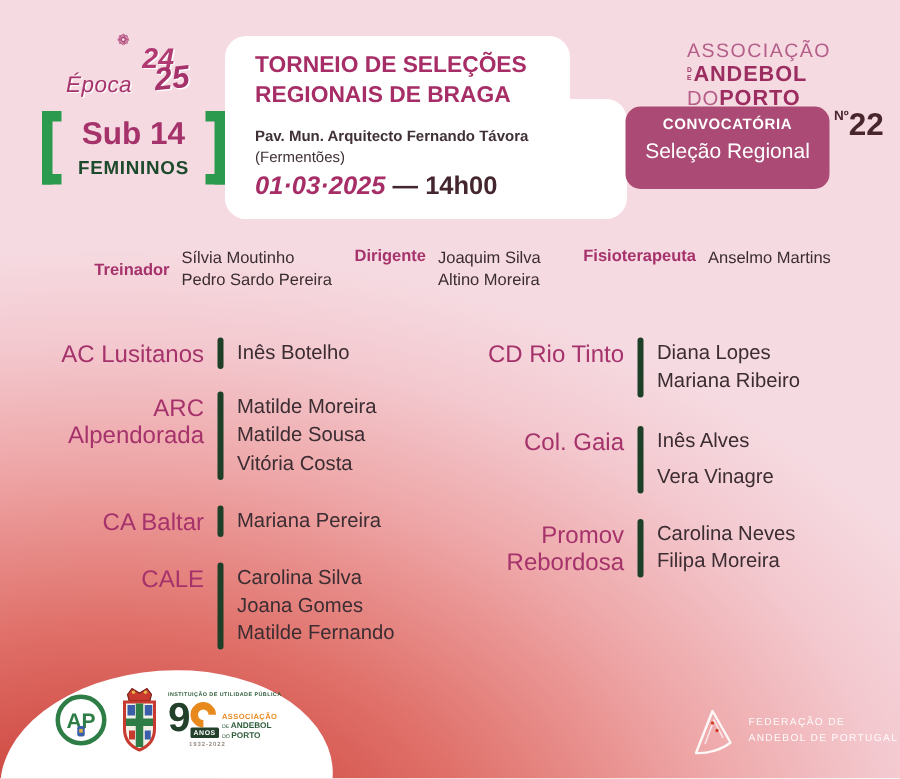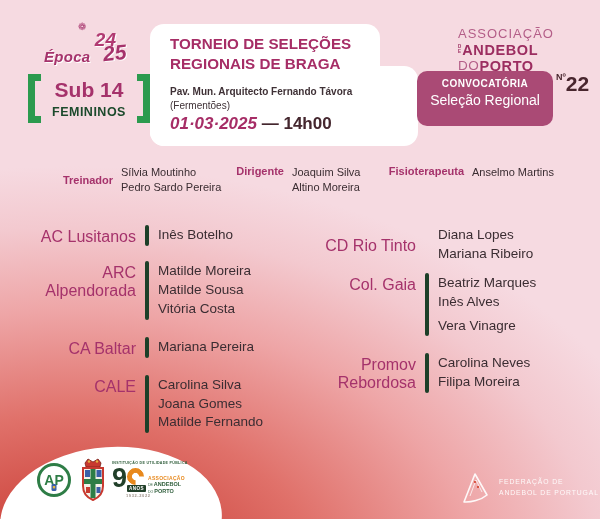--- a/index.html
+++ b/index.html
@@ -11,21 +11,21 @@
   }
   
   .blob { position:absolute; left:0px; top:447px; width:222px; height:146px;
           background:#fff; border-radius:50%; transform:rotate(-4deg); }
 
   
   .epoca { position:absolute; left:42px; top:24px; width:84px; height:52px; }
   .epoca .flower { position:absolute; left:36px; top:-3px; font-size:10px; color:#a5326b; }
   .epoca .y24 { position:absolute; right:10px; top:5px; font-size:19px; font-weight:bold;
                 font-style:italic; color:#b13a72; text-shadow:1px 1px 0 #fff; }
-  .epoca .word { position:absolute; left:2px; top:24px; font-size:15px; font-weight:bold;
+  .epoca .word { position:absolute; left:2px; top:24px; font-size:15px; font-weight:normal;
                  font-style:italic; color:#a5326b; text-shadow:1px 1px 0 #fff; letter-spacing:.3px; }
   .epoca .y25 { position:absolute; right:0px; top:17px; font-size:21px; font-weight:bold;
                 font-style:italic; color:#a5326b; text-shadow:1px 1px 0 #fff; transform:rotate(-6deg); }
 
   
   .category { position:absolute; left:28px; top:74px; display:flex; align-items:stretch; }
   .bracket { width:13px; border:7px solid #2c9a4e; }
   .bracket.left  { border-right:0; }
   .bracket.right { border-left:0; }
   .cat-col { width:96px; display:flex; flex-direction:column; align-items:center;
@@ -78,21 +78,21 @@
   .col.right { left:298px; }
   .entry { display:flex; align-items:stretch; }
   .col.left  .entry .team { width:108px; }
   .col.right .entry .team { width:118px; }
   .entry .team { font-size:16px; font-weight:normal; color:#a5326b; text-align:right; padding-top:3px; }
   .entry .bar { width:4px; background:#1d3f28; border-radius:2px; margin-left:9px; }
   .entry .players { margin-left:9px; font-size:13.5px; color:#3b2d32; line-height:1.4; padding:1px 0; }
   .col.left  .e1 { margin-bottom:15px; }
   .col.left  .e2 { margin-bottom:17px; }
   .col.left  .e3 { margin-bottom:17px; }
-  .col.right .e1 { margin-bottom:8px;align-items:center; }
+  .col.right .e1 { margin-bottom:19px; }
   .col.right .e2 { margin-bottom:17px; }
   .gap-top { margin-top:5px; }
 
   
   .aap-circle { position:absolute; left:36px; top:462px; }
   .crest { position:absolute; left:77px; top:457px; }
   .ninety { position:absolute; left:112px; top:461px; width:110px; }
   .ninety .iup { font-size:3.6px; font-weight:bold; color:#2e5d3a; letter-spacing:.3px; }
   .ninety .bigrow { position:relative; display:flex; align-items:flex-start; margin-top:1px; }
   .ninety .nine { font-size:27px; font-weight:bold; color:#22402a; line-height:.95; }
@@ -231,21 +231,20 @@
       <div class="bar"></div>
       <div class="players">
         <div>Diana Lopes</div>
         <div>Mariana Ribeiro</div>
       </div>
     </div>
     <div class="entry e2">
       <div class="team">Col. Gaia</div>
       <div class="bar"></div>
       <div class="players">
-        <div>Beatriz Marques</div>
         <div>Inês Alves</div>
         <div class="gap-top">Vera Vinagre</div>
       </div>
     </div>
     <div class="entry e3">
       <div class="team">Promov Rebordosa</div>
       <div class="bar"></div>
       <div class="players">
         <div>Carolina Neves</div>
         <div>Filipa Moreira</div>

